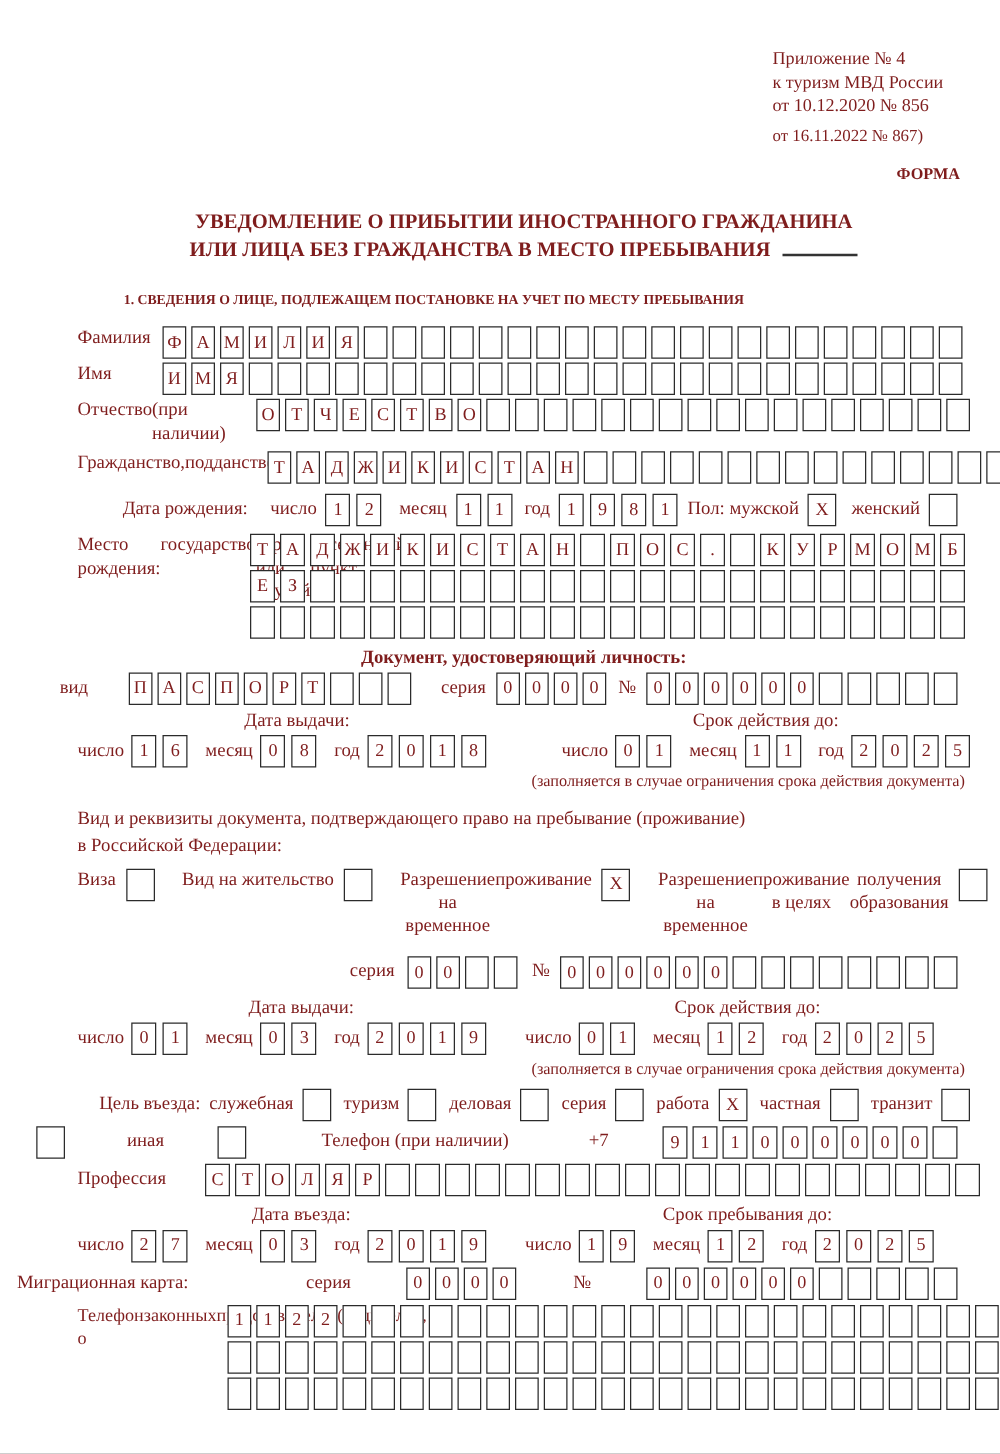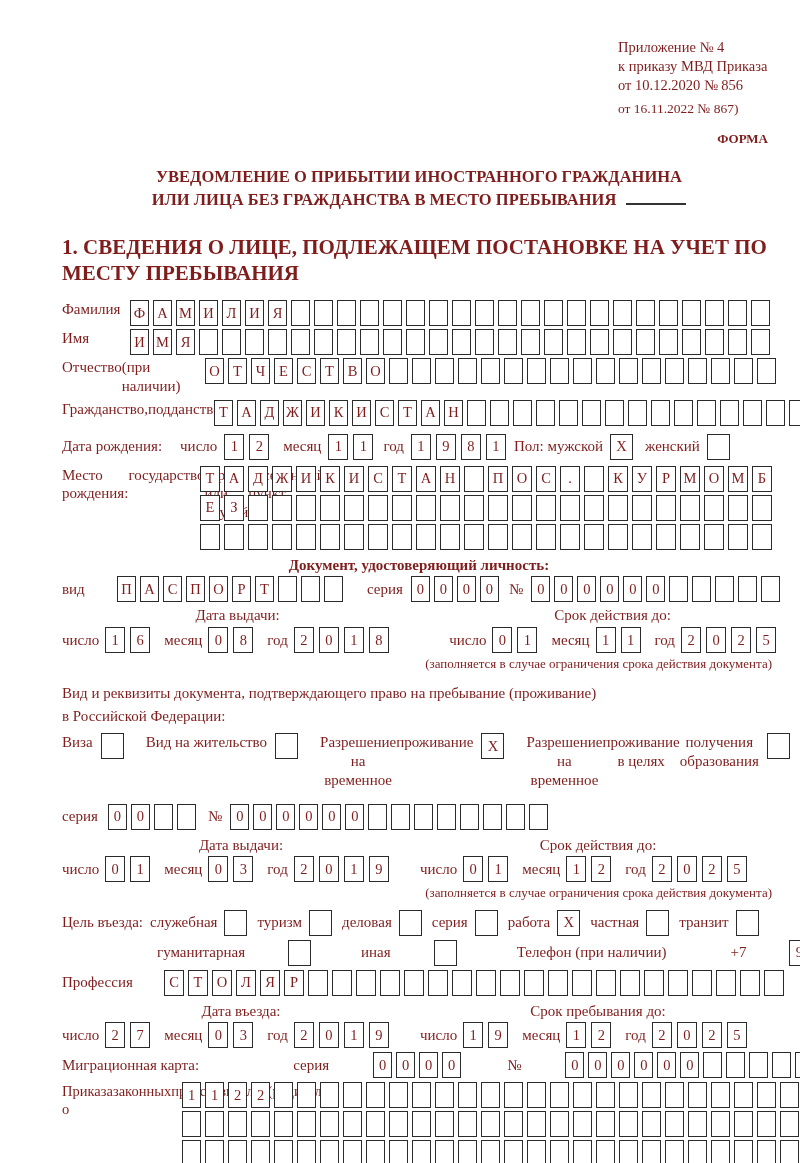--- a/index.html
+++ b/index.html
@@ -7,21 +7,21 @@
   .page {
     width:800px; height:1163px; margin:0 auto; background:#ffffff; color:#7f1d1d;
     font-family:"Liberation Serif", serif; font-size:15px; line-height:1.25;
     padding:38px 24px 0 62px; overflow:hidden; position:relative;
   }
   .appendix { margin-left:556px; font-size:14.5px; line-height:1.3; }
   .amendment { margin-top:5px; font-size:13.5px; line-height:1.3; }
   .forma { text-align:right; padding-right:8px; font-weight:bold; margin-top:14px; font-size:13px; }
   .title { text-align:center; font-weight:bold; font-size:16.5px; margin-top:18px; line-height:1.4; }
   .u-line { display:inline-block; width:60px; border-bottom:2.2px solid #333; margin-left:10px; vertical-align:baseline; }
-  .sec-heading { font-weight:bold; font-size:21px; margin-top:22px; }
+  .sec-heading { font-weight:bold; font-size:11px; margin-top:22px;margin-left:37px; }
 
   .row { display:flex; align-items:flex-start; }
   .lbl { white-space:nowrap; }
   .stack { display:flex; flex-direction:row; }
   .stack.ctr { text-align:center; }
 
   .cells { display:inline-flex; gap:4px; flex-wrap:nowrap; }
   .cell {
     width:19px; height:26px; border:1.6px solid #2b2b2b; background:#fff;
     display:inline-flex; align-items:center; justify-content:center;
@@ -48,32 +48,32 @@
 
   .w68{width:68px; flex:0 0 68px;} .w143{width:143px; flex:0 0 143px;}
   .w116{width:116px; flex:0 0 116px;} .w138{width:138px; flex:0 0 138px;}
   .w48{width:48px; flex:0 0 48px;} .w66{width:66px; flex:0 0 66px;} .w84{width:84px; flex:0 0 84px;}
 
   .doc-heading { text-align:center; font-weight:bold; margin-top:6px; font-size:15px; }
   .intro { margin-top:10px; line-height:1.5; }
   .cb-row { margin-top:6px; align-items:flex-start; }
   .cb-row .lbl { margin-right:8px; }
   .cb-row .cells { margin-right:22px; }
-  .purpose-row { align-items:center; }
+  .purpose-row { align-items:center;justify-content:flex-end; }
   .purpose-row .lbl { margin-right:7px; }
   .purpose-row .cells { margin-right:10px; }
 </style>
 </head>
 <body>
 
 <div class="page">
 
   <div class="appendix">
     <div>Приложение № 4</div>
-    <div>к приказу МВД Приказа</div>
+    <div>к туризм МВД России</div>
     <div>от 10.12.2020 № 856</div>
     <div class="amendment">
       <div>от 16.11.2022 № 867)</div>
     </div>
   </div>
 
   <div class="forma">ФОРМА</div>
 
   <div class="title">
     <div>УВЕДОМЛЕНИЕ О ПРИБЫТИИ ИНОСТРАННОГО ГРАЖДАНИНА</div>
@@ -688,21 +688,21 @@
         <span class="cell"></span>
         <span class="cell"></span>
         <span class="cell"></span>
         <span class="cell"></span>
         <span class="cell"></span>
       </span>
   </div>
 
   <div class="row mt4">
     <span class="stack w84" style="font-size:14.5px;">
-      <span>Приказа о</span>
+      <span>Телефон о</span>
       <span>законных</span>
       <span>представителях</span>
       <span>(родителях,</span>
 
     </span>
     <span class="cells-col">
       <span class="cells">
           <span class="cell">1</span>
           <span class="cell">1</span>
           <span class="cell">2</span>

